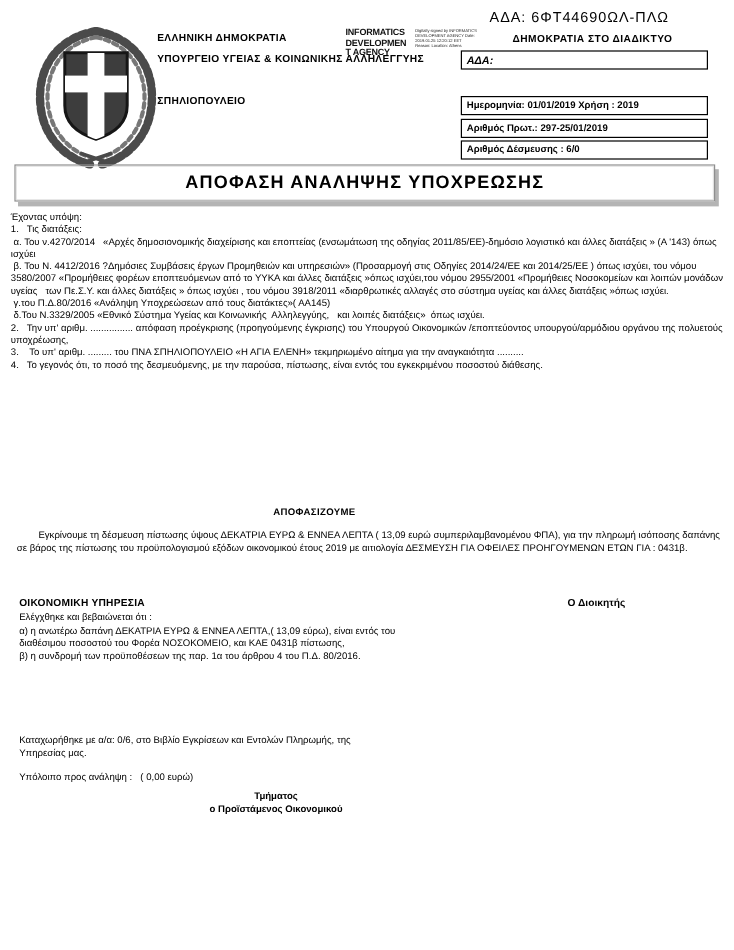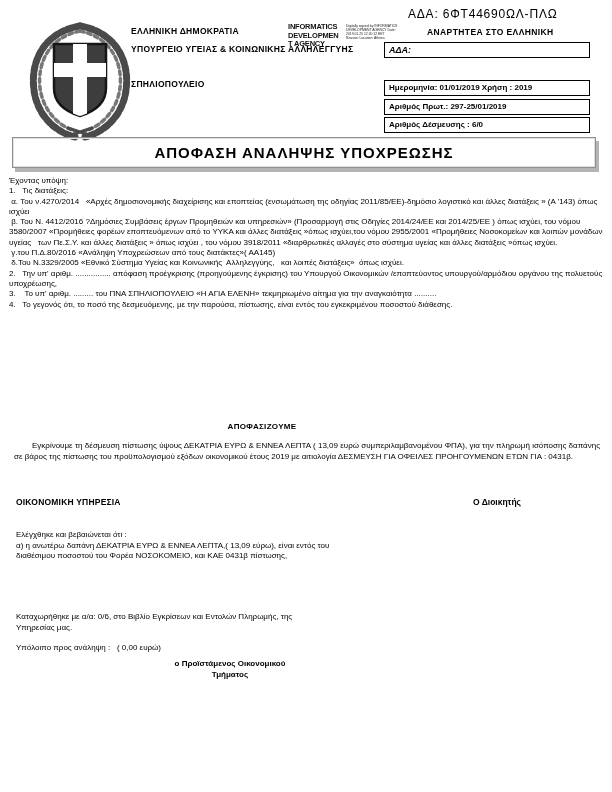--- a/index.html
+++ b/index.html
@@ -34,21 +34,21 @@
   .titlebox span{font-size:15px;letter-spacing:1px;}
   
   .preamble{left:9px;top:176px;width:597px;font-size:8px;line-height:10.3px;}
   .preamble .gap-before{margin-top:0;}
   
   .dec-head{left:0;top:422px;width:524px;text-align:center;font-size:8px;font-weight:bold;letter-spacing:.3px;}
   .dec-body{left:14px;top:440px;width:586px;font-size:8px;line-height:11.3px;text-align:justify;text-indent:18px;}
   
   .fin-head{left:16px;top:497px;font-size:8.5px;font-weight:bold;letter-spacing:.2px;}
   .commander{left:473px;top:497px;font-size:8.5px;font-weight:bold;}
-  .fin-body{left:16px;top:510px;width:334px;font-size:8px;line-height:10.6px;margin-top:20px;}
+  .fin-body{left:16px;top:510px;width:334px;font-size:8px;line-height:10.6px;}
   .fin-body div{margin:0;}
   
   .registered{left:16px;top:611px;width:316px;font-size:8px;line-height:11px;}
   .balance{left:16px;top:643px;font-size:8px;}
   .sig-block{left:85px;top:658px;width:290px;text-align:center;font-size:8px;font-weight:bold;line-height:11px;}
 </style>
 </head>
 <body>
 
 <div class="page">
@@ -76,21 +76,21 @@
   </div>
 
   <div class="abs lh-republic">ΕΛΛΗΝΙΚΗ ΔΗΜΟΚΡΑΤΙΑ</div>
   <div class="abs lh-ministry">ΥΠΟΥΡΓΕΙΟ ΥΓΕΙΑΣ &amp; ΚΟΙΝΩΝΙΚΗΣ ΑΛΛΗΛΕΓΓΥΗΣ</div>
   <div class="abs lh-org">ΣΠΗΛΙΟΠΟΥΛΕΙΟ</div>
 
   <div class="abs stamp">INFORMATICS DEVELOPMEN T AGENCY</div>
   <div class="abs stamp-details">Digitally signed by INFORMATICS DEVELOPMENT AGENCY Date: 2019.01.25 12:20:12 EET Reason: Location: Athens</div>
 
   <div class="abs ada-top">ΑΔΑ: 6ΦΤ44690ΩΛ-ΠΛΩ</div>
-  <div class="abs posting">ΑΝΑΡΤΗΤΕΑ ΣΤΟ ΕΛΛΗΝΙΚΗ</div>
+  <div class="abs posting">ΔΗΜΟΚΡΑΤΙΑ ΣΤΟ ΔΙΑΔΙΚΤΥΟ</div>
 
   <div class="abs refbox ada">ΑΔΑ:</div>
   <div class="abs refbox b1">Ημερομηνία: 01/01/2019 Χρήση : 2019</div>
   <div class="abs refbox b2">Αριθμός Πρωτ.: 297-25/01/2019</div>
   <div class="abs refbox b3">Αριθμός Δέσμευσης : 6/0</div>
 
   <div class="abs titlebox">
     <span>ΑΠΟΦΑΣΗ ΑΝΑΛΗΨΗΣ ΥΠΟΧΡΕΩΣΗΣ</span>
   </div>
 
@@ -107,23 +107,24 @@
   </div>
 
   <div class="abs dec-head">ΑΠΟΦΑΣΙΖΟΥΜΕ</div>
   <div class="abs dec-body">Εγκρίνουμε τη δέσμευση πίστωσης ύψους ΔΕΚΑΤΡΙΑ ΕΥΡΩ &amp; ΕΝΝΕΑ ΛΕΠΤΑ ( 13,09 ευρώ συμπεριλαμβανομένου ΦΠΑ), για την πληρωμή ισόποσης δαπάνης σε βάρος της πίστωσης του προϋπολογισμού εξόδων  οικονομικού έτους 2019 με αιτιολογία ΔΕΣΜΕΥΣΗ ΓΙΑ ΟΦΕΙΛΕΣ ΠΡΟΗΓΟΥΜΕΝΩΝ ΕΤΩΝ ΓΙΑ : 0431β.</div>
 
   <div class="abs fin-head">ΟΙΚΟΝΟΜΙΚΗ ΥΠΗΡΕΣΙΑ</div>
   <div class="abs commander">Ο   Διοικητής</div>
   <div class="abs fin-body">
     <div class="pre">Ελέγχθηκε και βεβαιώνεται ότι :</div>
     <div class="pre">α) η ανωτέρω δαπάνη ΔΕΚΑΤΡΙΑ ΕΥΡΩ &amp; ΕΝΝΕΑ ΛΕΠΤΑ,( 13,09 εύρω), είναι εντός του διαθέσιμου ποσοστού του Φορέα ΝΟΣΟΚΟΜΕΙΟ, και ΚΑΕ 0431β πίστωσης,</div>
+    <div class="pre">β) η συνδρομή των προϋποθέσεων της παρ. 1α του άρθρου 4 του Π.Δ. 80/2016.</div>
   </div>
 
   <div class="abs registered pre">Καταχωρήθηκε με α/α: 0/6, στο Βιβλίο Εγκρίσεων και Εντολών Πληρωμής, της Υπηρεσίας μας.</div>
   <div class="abs balance pre">Υπόλοιπο προς ανάληψη :   ( 0,00 ευρώ)</div>
 
   <div class="abs sig-block">
+    <div>Τμήματος</div>
     <div>ο Προϊστάμενος Οικονομικού</div>
-    <div>Τμήματος</div>
   </div>
 
 </div>
 
 </body></html>

